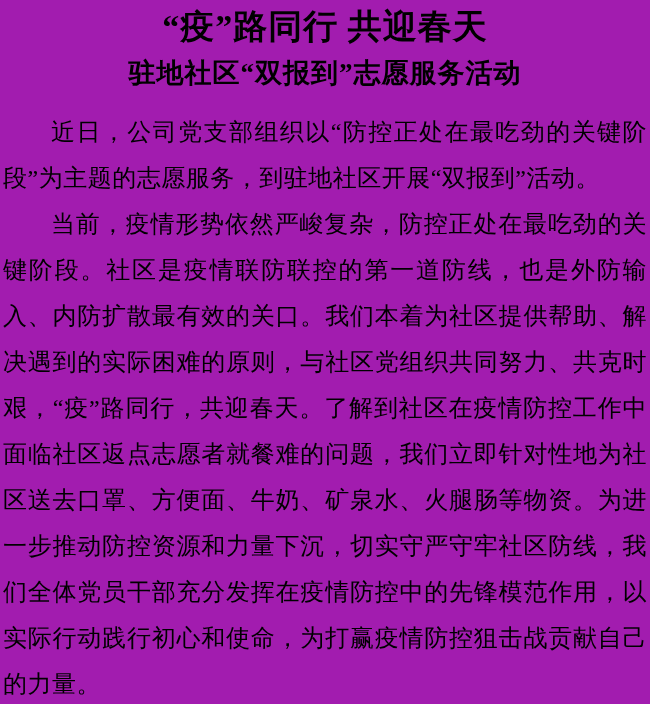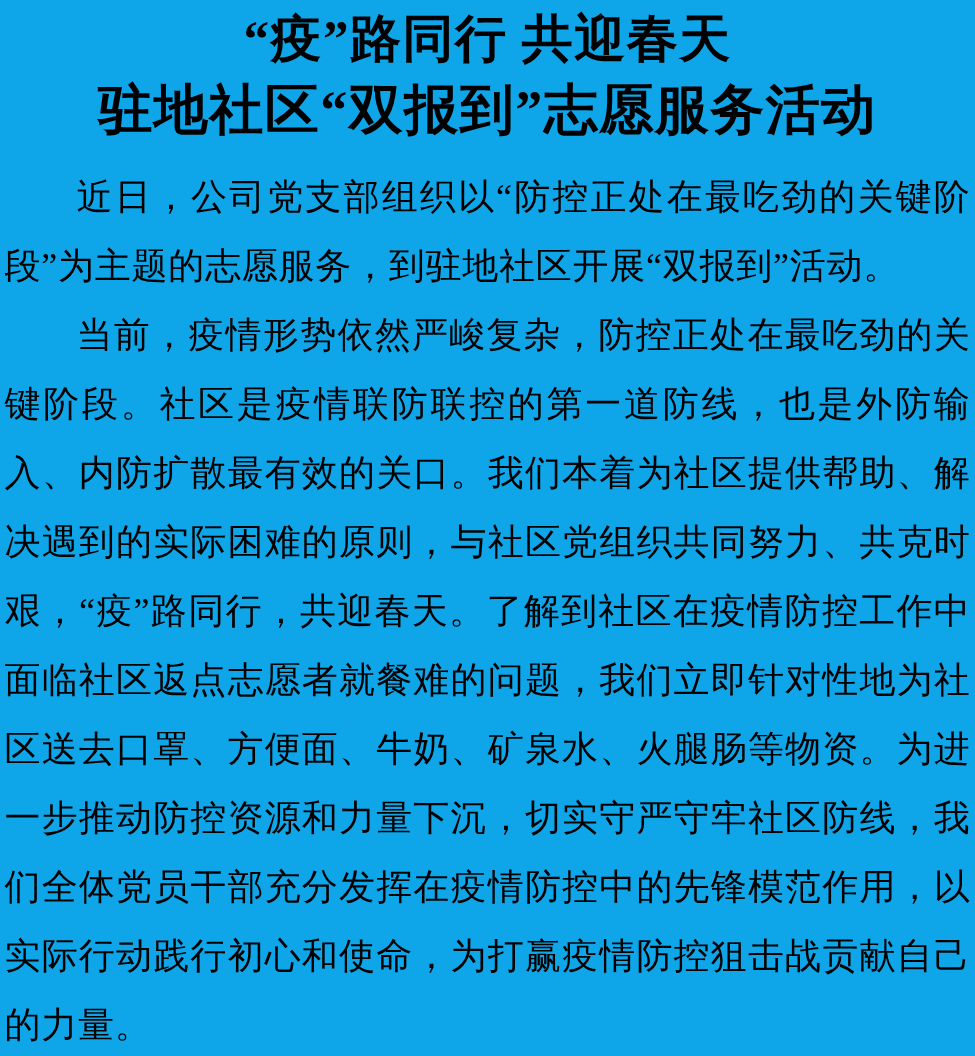--- a/index.html
+++ b/index.html
@@ -5,36 +5,36 @@
   html, body {
     margin: 0;
     padding: 0;
     background: #ffffff;
   }
   .page {
     position: relative;
     width: 650px;
     height: 704px;
     overflow: hidden;
-    background: #0ea5e9;
+    background: #a21caf;
     color: #000000;
     font-family: "Liberation Serif", "DejaVu Serif", serif;
   }
   .doc-title {
     margin: 7px 0 0 0;
     font-size: 34px;
     line-height: 40px;
     font-weight: bold;
     text-align: center;
     letter-spacing: 1px;
     white-space: nowrap;
   }
   .doc-subtitle {
     margin: 8px 0 0 0;
-    font-size: 36px;
+    font-size: 27px;
     line-height: 36px;
     font-weight: bold;
     text-align: center;
     letter-spacing: 1px;
     white-space: nowrap;
   }
   .doc-body {
     margin-top: 18px;
     padding: 0 3px;
     font-size: 24px;

